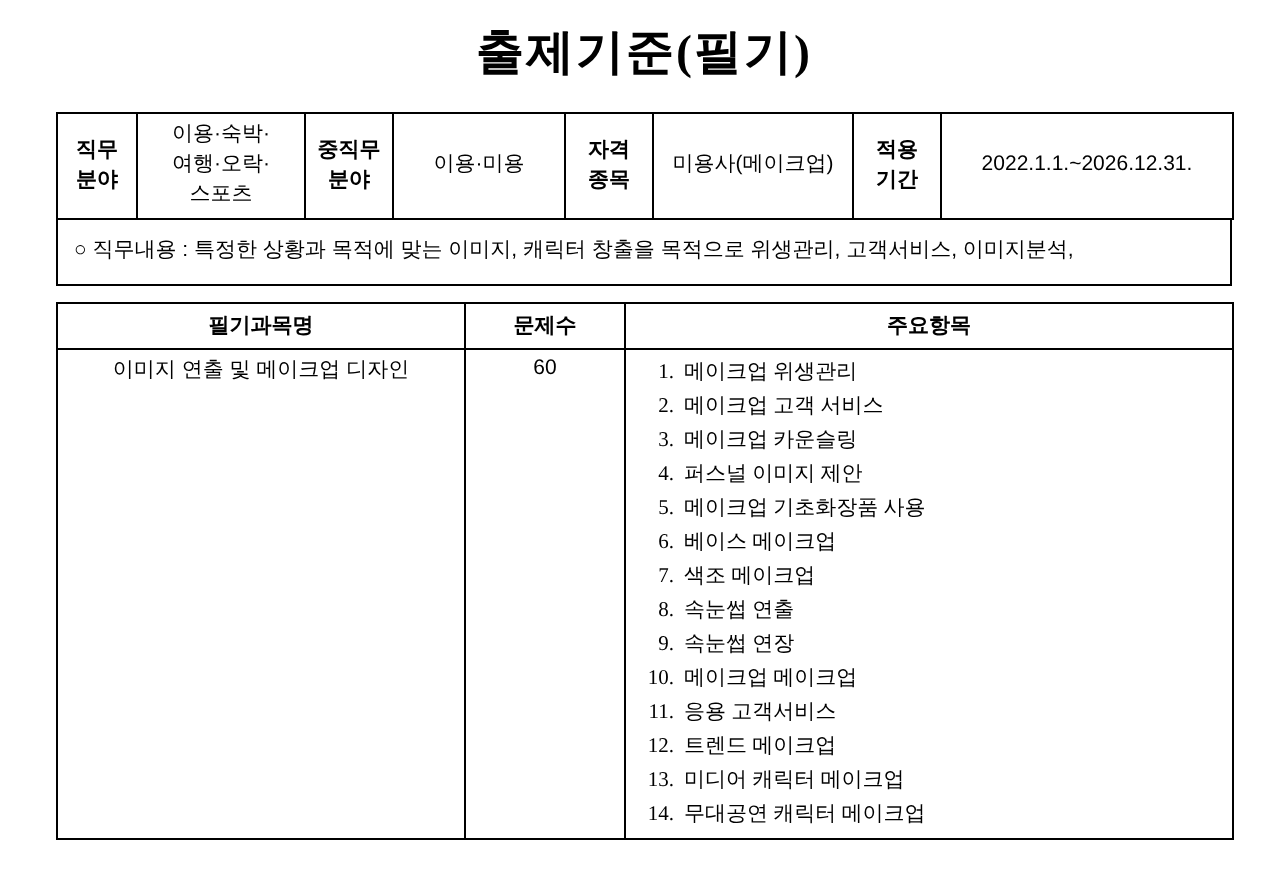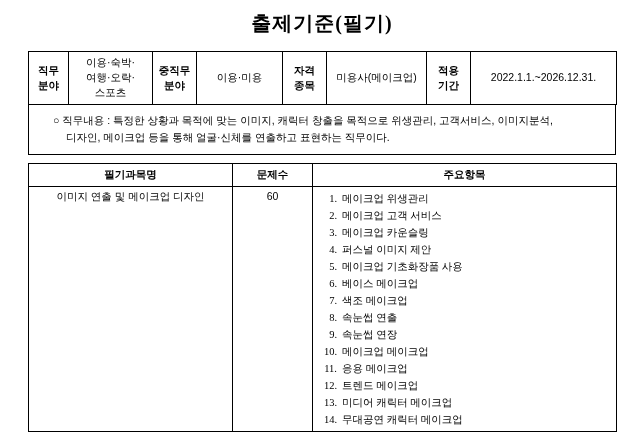--- a/index.html
+++ b/index.html
@@ -16,21 +16,21 @@
     overflow: hidden;
   }
   .page {
     width: 644px;
     height: 443px;
     box-sizing: border-box;
     padding: 0 28px;
   }
   .doc-title {
     text-align: center;
-    font-size: 20px;
+    font-size: 24px;
     font-weight: bold;
     letter-spacing: 1px;
     margin: 10px 0 14px 0;
     font-family: "Liberation Serif", serif;
   }
   table.main {
     width: 588px;
     border-collapse: collapse;
     table-layout: fixed;
     font-size: 10.5px;
@@ -47,21 +47,21 @@
   .hdr {
     font-weight: bold;
   }
   .tall {
     height: 38px;
     margin-left: 25px;
   }
   .desc-cell {
     border: 1px solid #000;
     border-top: none;
-    padding: 7px 8px 8px 24px;
+    padding: 7px 8px 8px 8px;
     font-size: 10.5px;
     line-height: 1.65;
   }
   .desc-line {
     display: block;
   }
   .desc-line.indent {
     padding-left: 13px;
   }
   .spacer {
@@ -165,21 +165,20 @@
           <span>적용</span><br>
           <span>기간</span>
         </td>
         <td class="c">2022.1.1.~2026.12.31.</td>
       </tr>
     </tbody>
   </table>
 
   <div class="desc-cell">
     <span class="desc-line">○ 직무내용 : 특정한 상황과 목적에 맞는 이미지, 캐릭터 창출을 목적으로 위생관리, 고객서비스, 이미지분석,</span>
-    <span class="desc-line indent">디자인, 메이크업 등을 통해 얼굴·신체를 연출하고 표현하는 직무이다.</span>
   </div>
 
 
   <div class="spacer"></div>
 
   <table class="subject">
     <colgroup>
       <col style="width:204px">
         <col style="width:80px">
         <col style="width:304px">
@@ -200,21 +199,21 @@
             <li><span class="num">1.</span><span>메이크업 위생관리</span></li>
             <li><span class="num">2.</span><span>메이크업 고객 서비스</span></li>
             <li><span class="num">3.</span><span>메이크업 카운슬링</span></li>
             <li><span class="num">4.</span><span>퍼스널 이미지 제안</span></li>
             <li><span class="num">5.</span><span>메이크업 기초화장품 사용</span></li>
             <li><span class="num">6.</span><span>베이스 메이크업</span></li>
             <li><span class="num">7.</span><span>색조 메이크업</span></li>
             <li><span class="num">8.</span><span>속눈썹 연출</span></li>
             <li><span class="num">9.</span><span>속눈썹 연장</span></li>
             <li><span class="num">10.</span><span>메이크업 메이크업</span></li>
-            <li><span class="num">11.</span><span>응용 메이크업</span></li>
+            <li><span class="num">11.</span><span>응용 고객서비스</span></li>
             <li><span class="num">12.</span><span>트렌드 메이크업</span></li>
             <li><span class="num">13.</span><span>미디어 캐릭터 메이크업</span></li>
             <li><span class="num">14.</span><span>무대공연 캐릭터 메이크업</span></li>
 
           </ol>
         </td>
       </tr>
     </tbody>
   </table>
 

